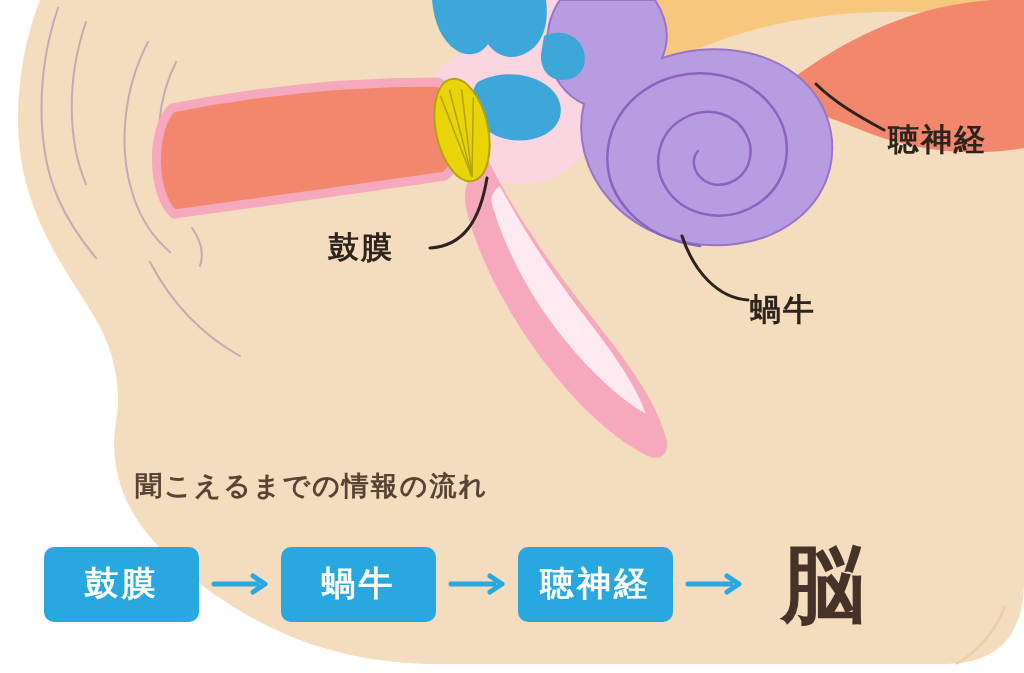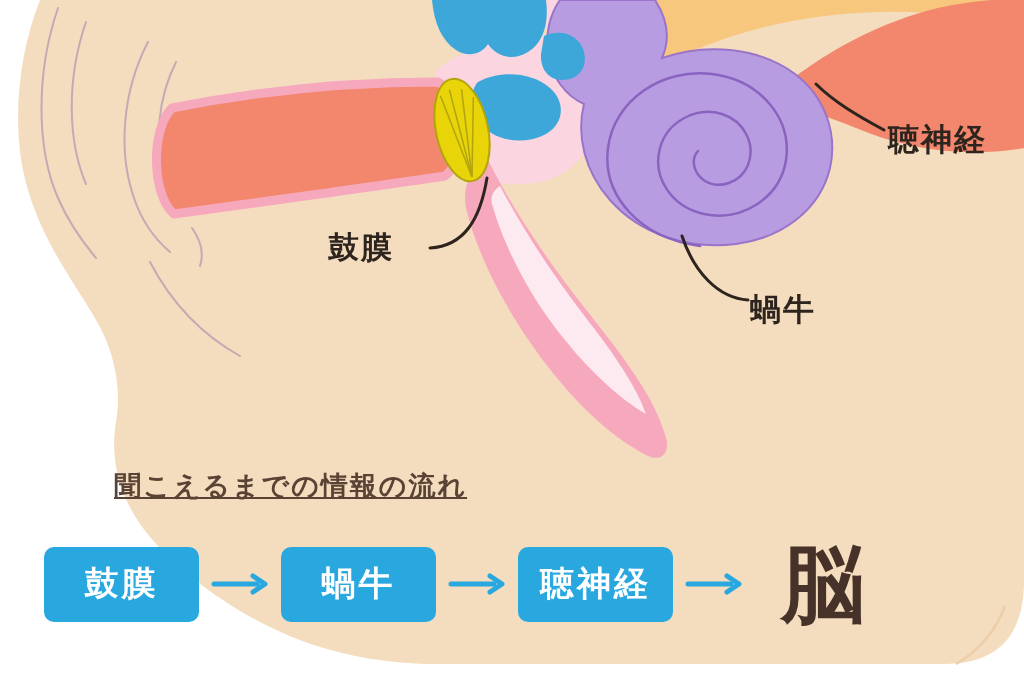--- a/index.html
+++ b/index.html
@@ -8,24 +8,23 @@
     background:#ffffff;
     font-family:"DejaVu Sans","Liberation Sans",sans-serif;
   }
   svg.anatomy { position:absolute; left:0; top:0; width:1024px; height:673px; display:block; }
   .diagram-label {
     font-size:31px; font-weight:700; fill:#2e241e;
     font-family:"DejaVu Sans","Liberation Sans",sans-serif;
     letter-spacing:2px;
   }
   .flow-title {
-    position:absolute; left:114px; top:468px;
+    position:absolute; left:135px; top:468px;
     font-size:27px; font-weight:700; color:#584334; letter-spacing:2px;
     white-space:nowrap;
-    text-decoration:underline;
   }
   .flow-row {
     position:absolute; left:44px; top:542px;
     display:flex; align-items:center;
   }
   .flow-box {
     width:155px; height:75px; background:#29a8e0; border-radius:10px;
     color:#ffffff; font-size:34px; font-weight:700;
     display:flex; align-items:center; justify-content:center;
     letter-spacing:3px; flex:0 0 auto;

